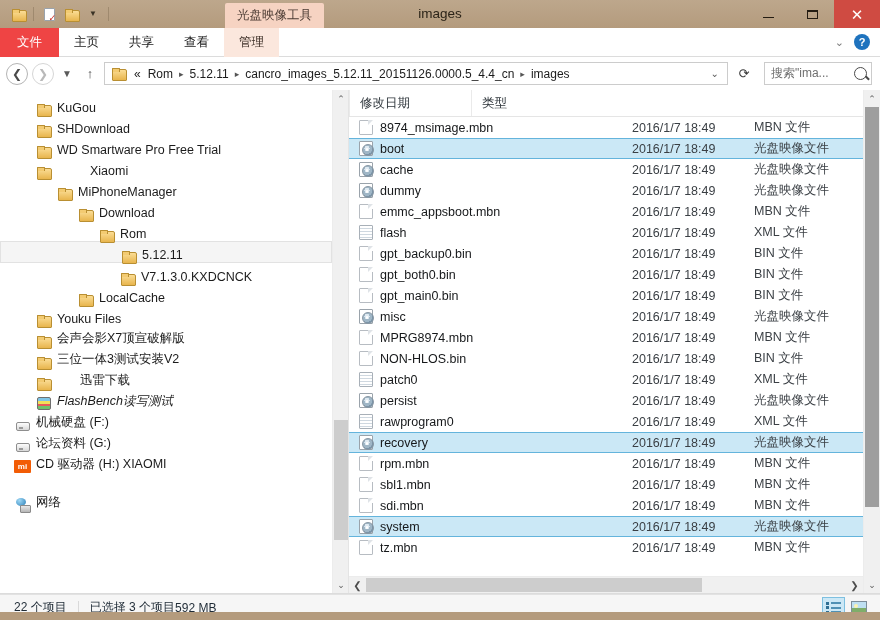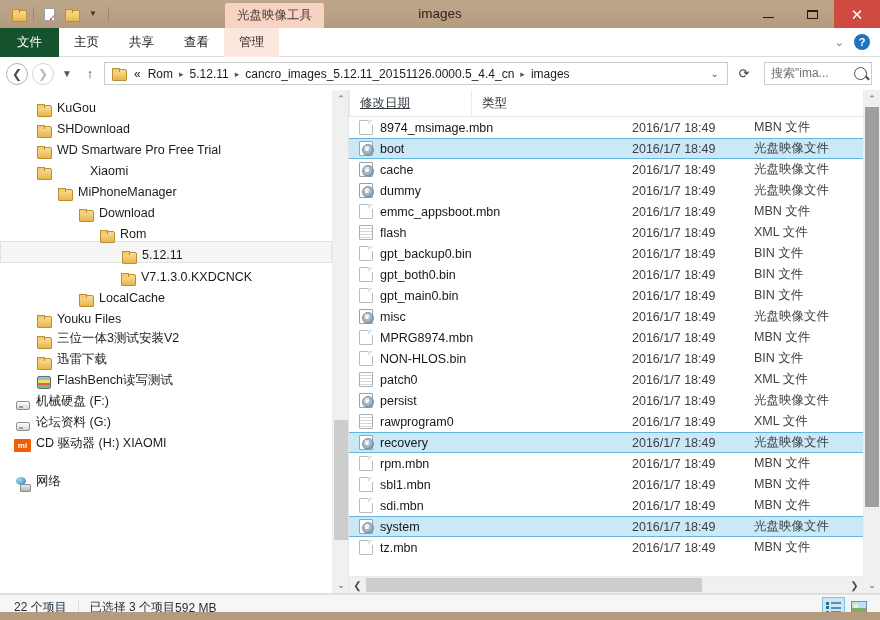--- a/index.html
+++ b/index.html
@@ -81,21 +81,21 @@
   }
 
   .ribbonbar {
     flex: 0 0 29px; height: 29px; background: #fff; display: flex;
     align-items: stretch; position: relative; border-bottom: 1px solid #dcdcdc;
   }
   .tab {
     padding: 0 15px; display: flex; align-items: center; font-size: 12.5px;
     color: #1b1b1b; height: 29px;
   }
-  .tab.file { background: #14532d; color: #fff; padding: 0 17px; }
+  .tab.file { background: #ef4444; color: #fff; padding: 0 17px; }
   .tab.ctx { background: #fbe7dd; color: #3e3028; }
   .ribbon-right {
     margin-left: auto; display: flex; align-items: center; gap: 10px; padding-right: 10px;
   }
   .chev-down { font-size: 11px; color: #7b7b7b; }
   .help-icon {
     width: 16px; height: 16px; border-radius: 50%;
     background: #1e73be; color: #fff; font-size: 11px; font-weight: bold;
     display: flex; align-items: center; justify-content: center;
   }
@@ -190,21 +190,21 @@
   
   .filepane { flex: 1 1 auto; display: flex; flex-direction: column; min-width: 0;
     border-left: 1px solid #e4e4e4; position: relative; }
   .colhead {
     flex: 0 0 26px; display: flex; align-items: center; background: #fff;
     border-bottom: 1px solid #e5e5e5; font-size: 12.5px; color: #30373d;
     position: relative;
   }
   .col { padding-left: 10px; height: 26px; line-height: 26px; position: relative; }
   .col.name { flex: 0 0 273px; }
-  .col.date { flex: 0 0 122px; border-left: 1px solid #eaeaea; text-decoration: underline; }
+  .col.date { flex: 0 0 122px; border-left: 1px solid #eaeaea; }
   .col.type { flex: 1 1 auto; border-left: 1px solid #eaeaea; }
   .sortmark { position: absolute; left: 150px; top: 2px; font-size: 9px; color: #9fb6c9; }
 
   .rows { flex: 1 1 auto; overflow: hidden; position: relative; }
   .frow {
     height: 21px; display: flex; align-items: center; font-size: 12.5px;
     color: #16181a; position: relative;
   }
   .frow.sel { background: #cbe8f6; border-top: 1px solid #64b4dc; border-bottom: 1px solid #64b4dc; }
   .fname { flex: 0 0 273px; display: flex; align-items: center; padding-left: 10px; min-width:0; }
@@ -410,29 +410,35 @@
           <div class="navrow" style="padding-left: 35px;">
             <span class="ico">
               <span class="folder-glyph"></span>
             </span>
             <span>Youku Files</span>
           </div>
           <div class="navrow" style="padding-left: 35px;">
             <span class="ico">
               <span class="folder-glyph"></span>
             </span>
+            <span>会声会影X7顶宣破解版</span>
+          </div>
+          <div class="navrow" style="padding-left: 35px;">
+            <span class="ico">
+              <span class="folder-glyph"></span>
+            </span>
             <span>三位一体3测试安装V2</span>
           </div>
-          <div class="navrow" style="padding-left: 35px;">
+          <div class="navrow" style="padding-left: 35px; gap: 23px;">
             <span class="ico">
               <span class="folder-glyph"></span>
             </span>
             <span>迅雷下载</span>
           </div>
-          <div class="navrow" style="padding-left: 35px;">
+          <div class="navrow" style="padding-left: 35px; font-style: italic;">
             <span class="ico">
               <span class="rar-glyph"></span>
             </span>
             <span>FlashBench读写测试</span>
           </div>
           <div class="navrow" style="padding-left: 14px;">
             <span class="ico">
               <span class="drive-glyph"></span>
             </span>
             <span>机械硬盘 (F:)</span>

